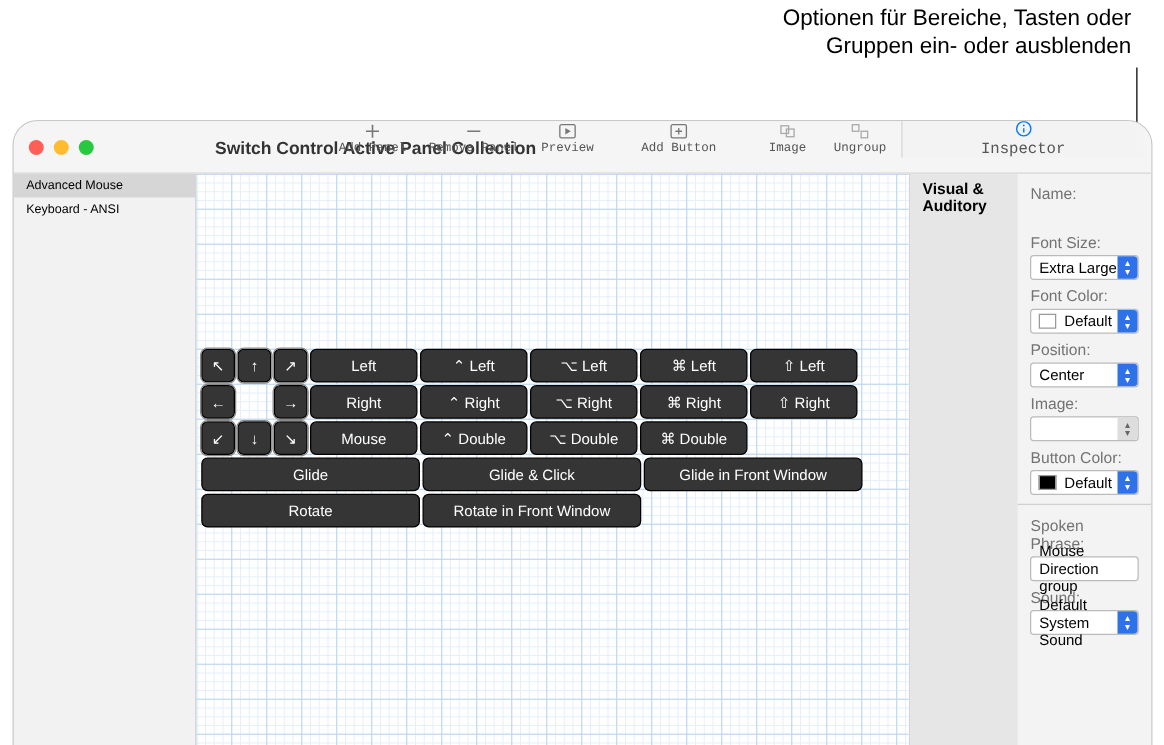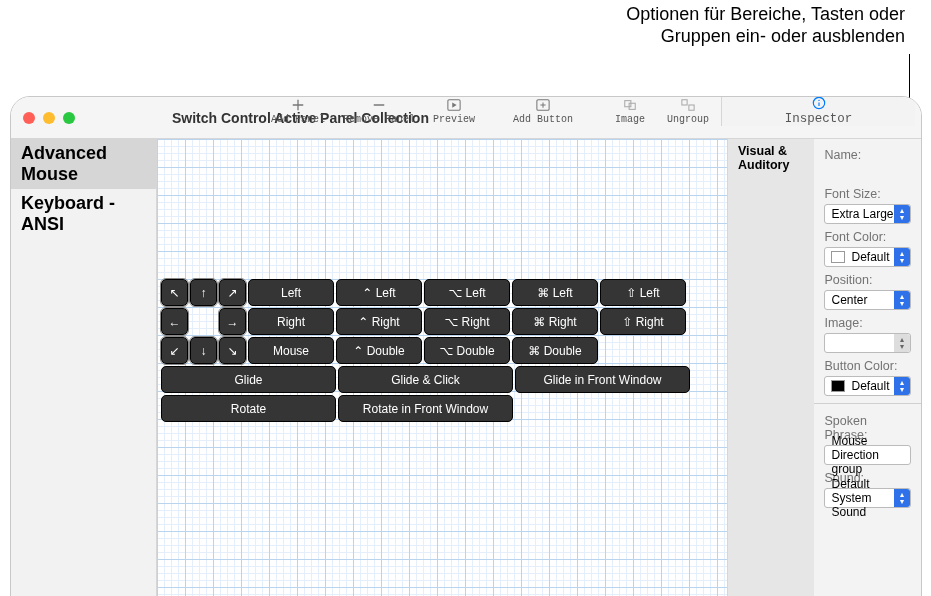--- a/index.html
+++ b/index.html
@@ -101,23 +101,22 @@
   display: flex;
   overflow: hidden;
 }
 .sidebar {
   width: 146px;
   background: #f2f2f2;
   border-right: 1px solid #d6d6d6;
 }
 .side-item {
   padding: 4px 10px;
-  font-size: 18px;
+  font-size: 10px;
   cursor: default;
-  font-weight: bold;
 }
 .side-item.selected { background: #d6d6d6; }
 .canvas-wrap {
   flex: 1;
   position: relative;
   overflow: hidden;
 }
 .grid {
   position: absolute;
   inset: 0;

